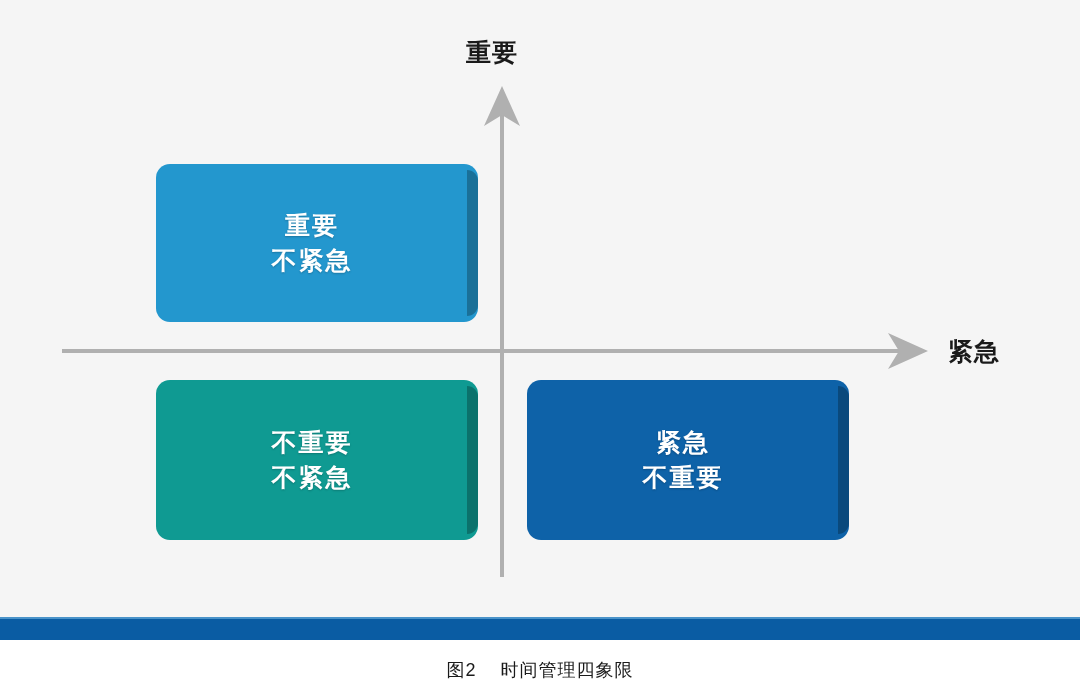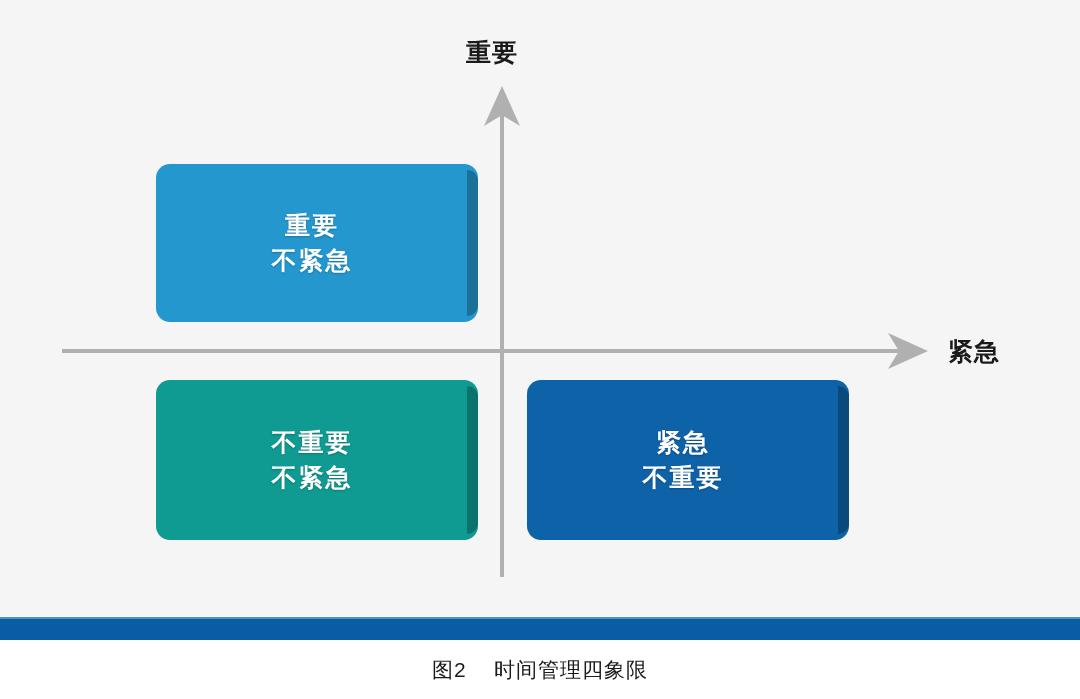--- a/index.html
+++ b/index.html
@@ -140,21 +140,21 @@
     left: 0;
     top: 640px;
     width: 1080px;
     height: 59px;
     background: #ffffff;
     display: flex;
     align-items: center;
     justify-content: center;
   }
   #caption-text {
-    font-size: 21px;
+    font-size: 18px;
     color: #1a1a1a;
     letter-spacing: 1px;
     white-space: pre;
   }
 </style>
 </head>
 <body>
 
 <div id="page">
 

